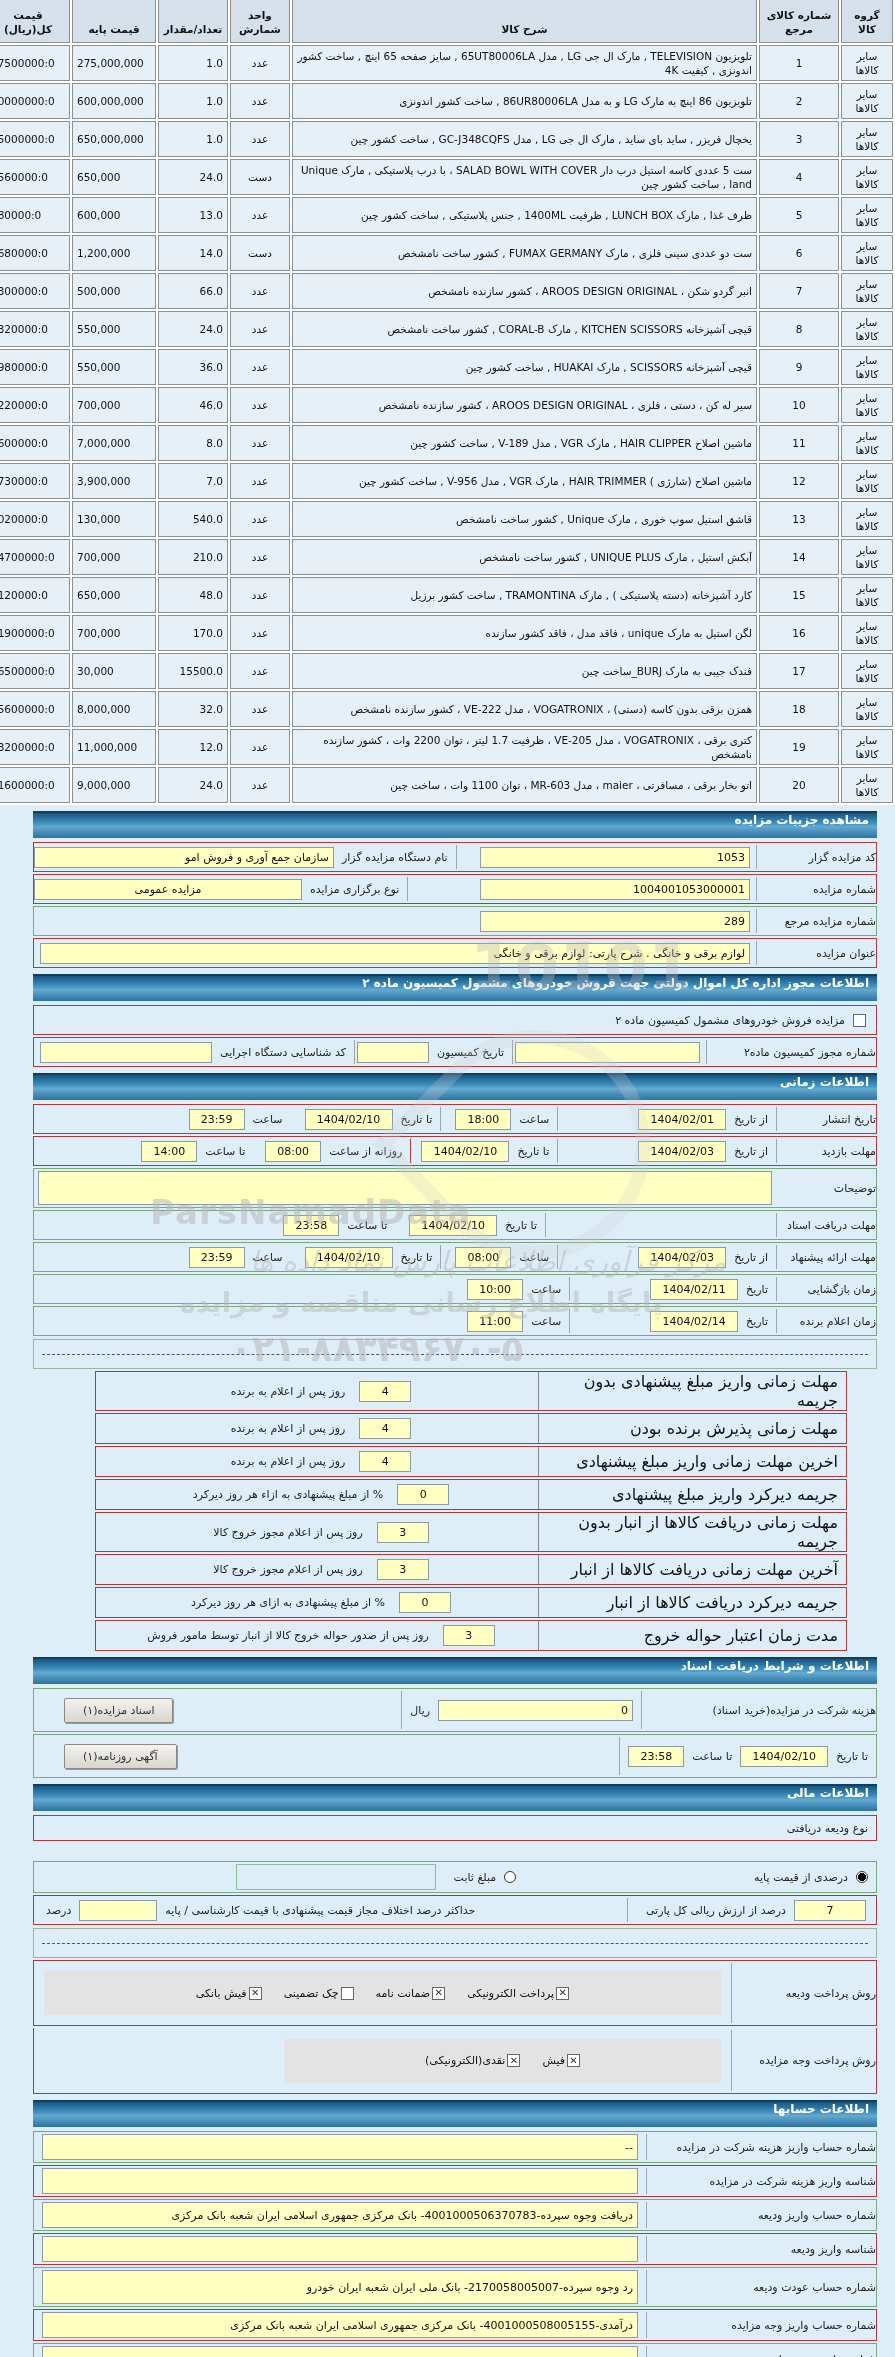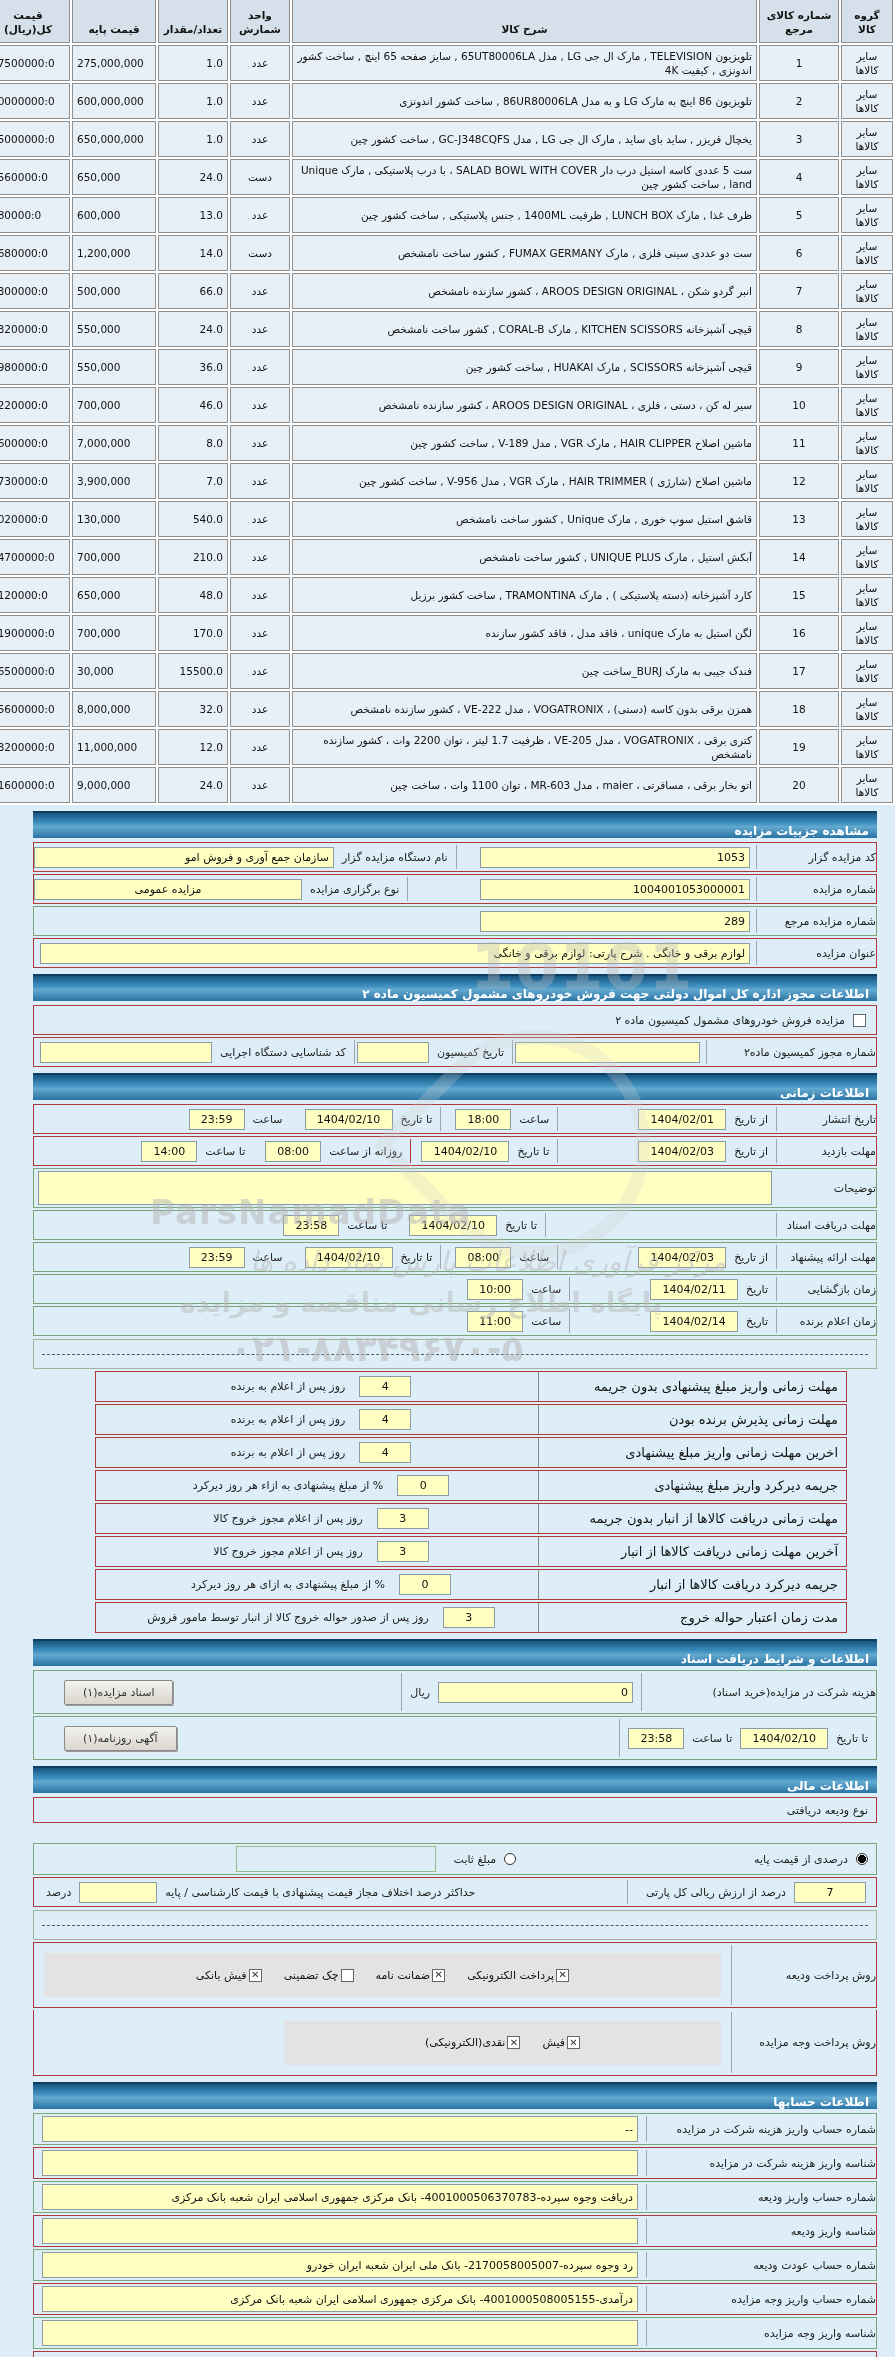--- a/index.html
+++ b/index.html
@@ -39,21 +39,21 @@
   td.r { text-align:left; direction:ltr; padding-left:6px; }
   td.num-r { text-align:right; direction:ltr; padding-right:6px; }
   td.desc { text-align:right; padding:2px 8px; }
 
   
   .details { margin:6px 18px 0 33px; position:relative; }
   .bar {
     height:27px; margin:6px 0 4px 0;
     background:linear-gradient(180deg,#18557f 0%,#3e8fc0 40%,#63a9cf 55%,#2a73a4 100%);
     color:#fff; font-weight:bold; font-size:12px;
-    display:flex; align-items:flex-end; padding:0 8px;
+    display:flex; align-items:flex-start; padding:0 8px;
     border-top:2px solid #0d3f63;
   }
 
   .frow {
     display:flex; align-items:center;
     border:1px solid #b03a3a;
     background:transparent;
     min-height:30px; margin-top:2px;
     padding:2px 0;
   }
@@ -82,21 +82,21 @@
 
   
   .nrow {
     display:flex; align-items:center;
     border:1px solid #b03a3a;
     min-height:31px; margin:2px 30px 0 auto;
     width:752px;
   }
   .nrow .nlabel {
     width:308px; padding:0 8px; border-left:1px solid #888;
-    align-self:stretch; display:flex; align-items:center; font-size:13px;
+    align-self:stretch; display:flex; align-items:center; font-size:16px;
   }
   .nrow .nbody { flex:1; display:flex; align-items:center; justify-content:center; gap:6px; }
   .nrow .inp { width:52px; justify-content:center; }
 
   
   .cb {
     width:13px; height:13px; border:1px solid #666; background:#fff;
     display:inline-flex; align-items:center; justify-content:center;
     font-size:10px; color:#333; flex:0 0 auto;
   }
@@ -652,21 +652,21 @@
       <div class="frow green">
         <div class="flabel" style="width: 230px;">شماره حساب واریز ودیعه</div>
         <div class="inp grow" style="margin: 0px 8px; height: 26px;">دریافت وجوه سپرده-4001000506370783- بانک مرکزی جمهوری اسلامی ایران شعبه بانک مرکزی</div>
       </div>
       <div class="frow ">
         <div class="flabel" style="width: 230px;">شناسه واریز ودیعه</div>
         <div class="inp grow" style="margin: 0px 8px; height: 26px;"></div>
       </div>
       <div class="frow green">
         <div class="flabel" style="width: 230px;">شماره حساب عودت ودیعه</div>
-        <div class="inp grow" style="margin: 0px 8px; height: 26px;">رد وجوه سپرده-2170058005007- بانک ملی ایران شعبه ایران خودرو</div>
+        <div class="inp grow" style="margin: 0px 8px; height: 34px;">رد وجوه سپرده-2170058005007- بانک ملی ایران شعبه ایران خودرو</div>
       </div>
       <div class="frow ">
         <div class="flabel" style="width: 230px;">شماره حساب واریز وجه مزایده</div>
         <div class="inp grow" style="margin: 0px 8px; height: 26px;">درآمدی-4001000508005155- بانک مرکزی جمهوری اسلامی ایران شعبه بانک مرکزی</div>
       </div>
       <div class="frow green">
         <div class="flabel" style="width: 230px;">شناسه واریز وجه مزایده</div>
         <div class="inp grow" style="margin: 0px 8px; height: 26px;"></div>
       </div>
       <div class="frow "></div>

